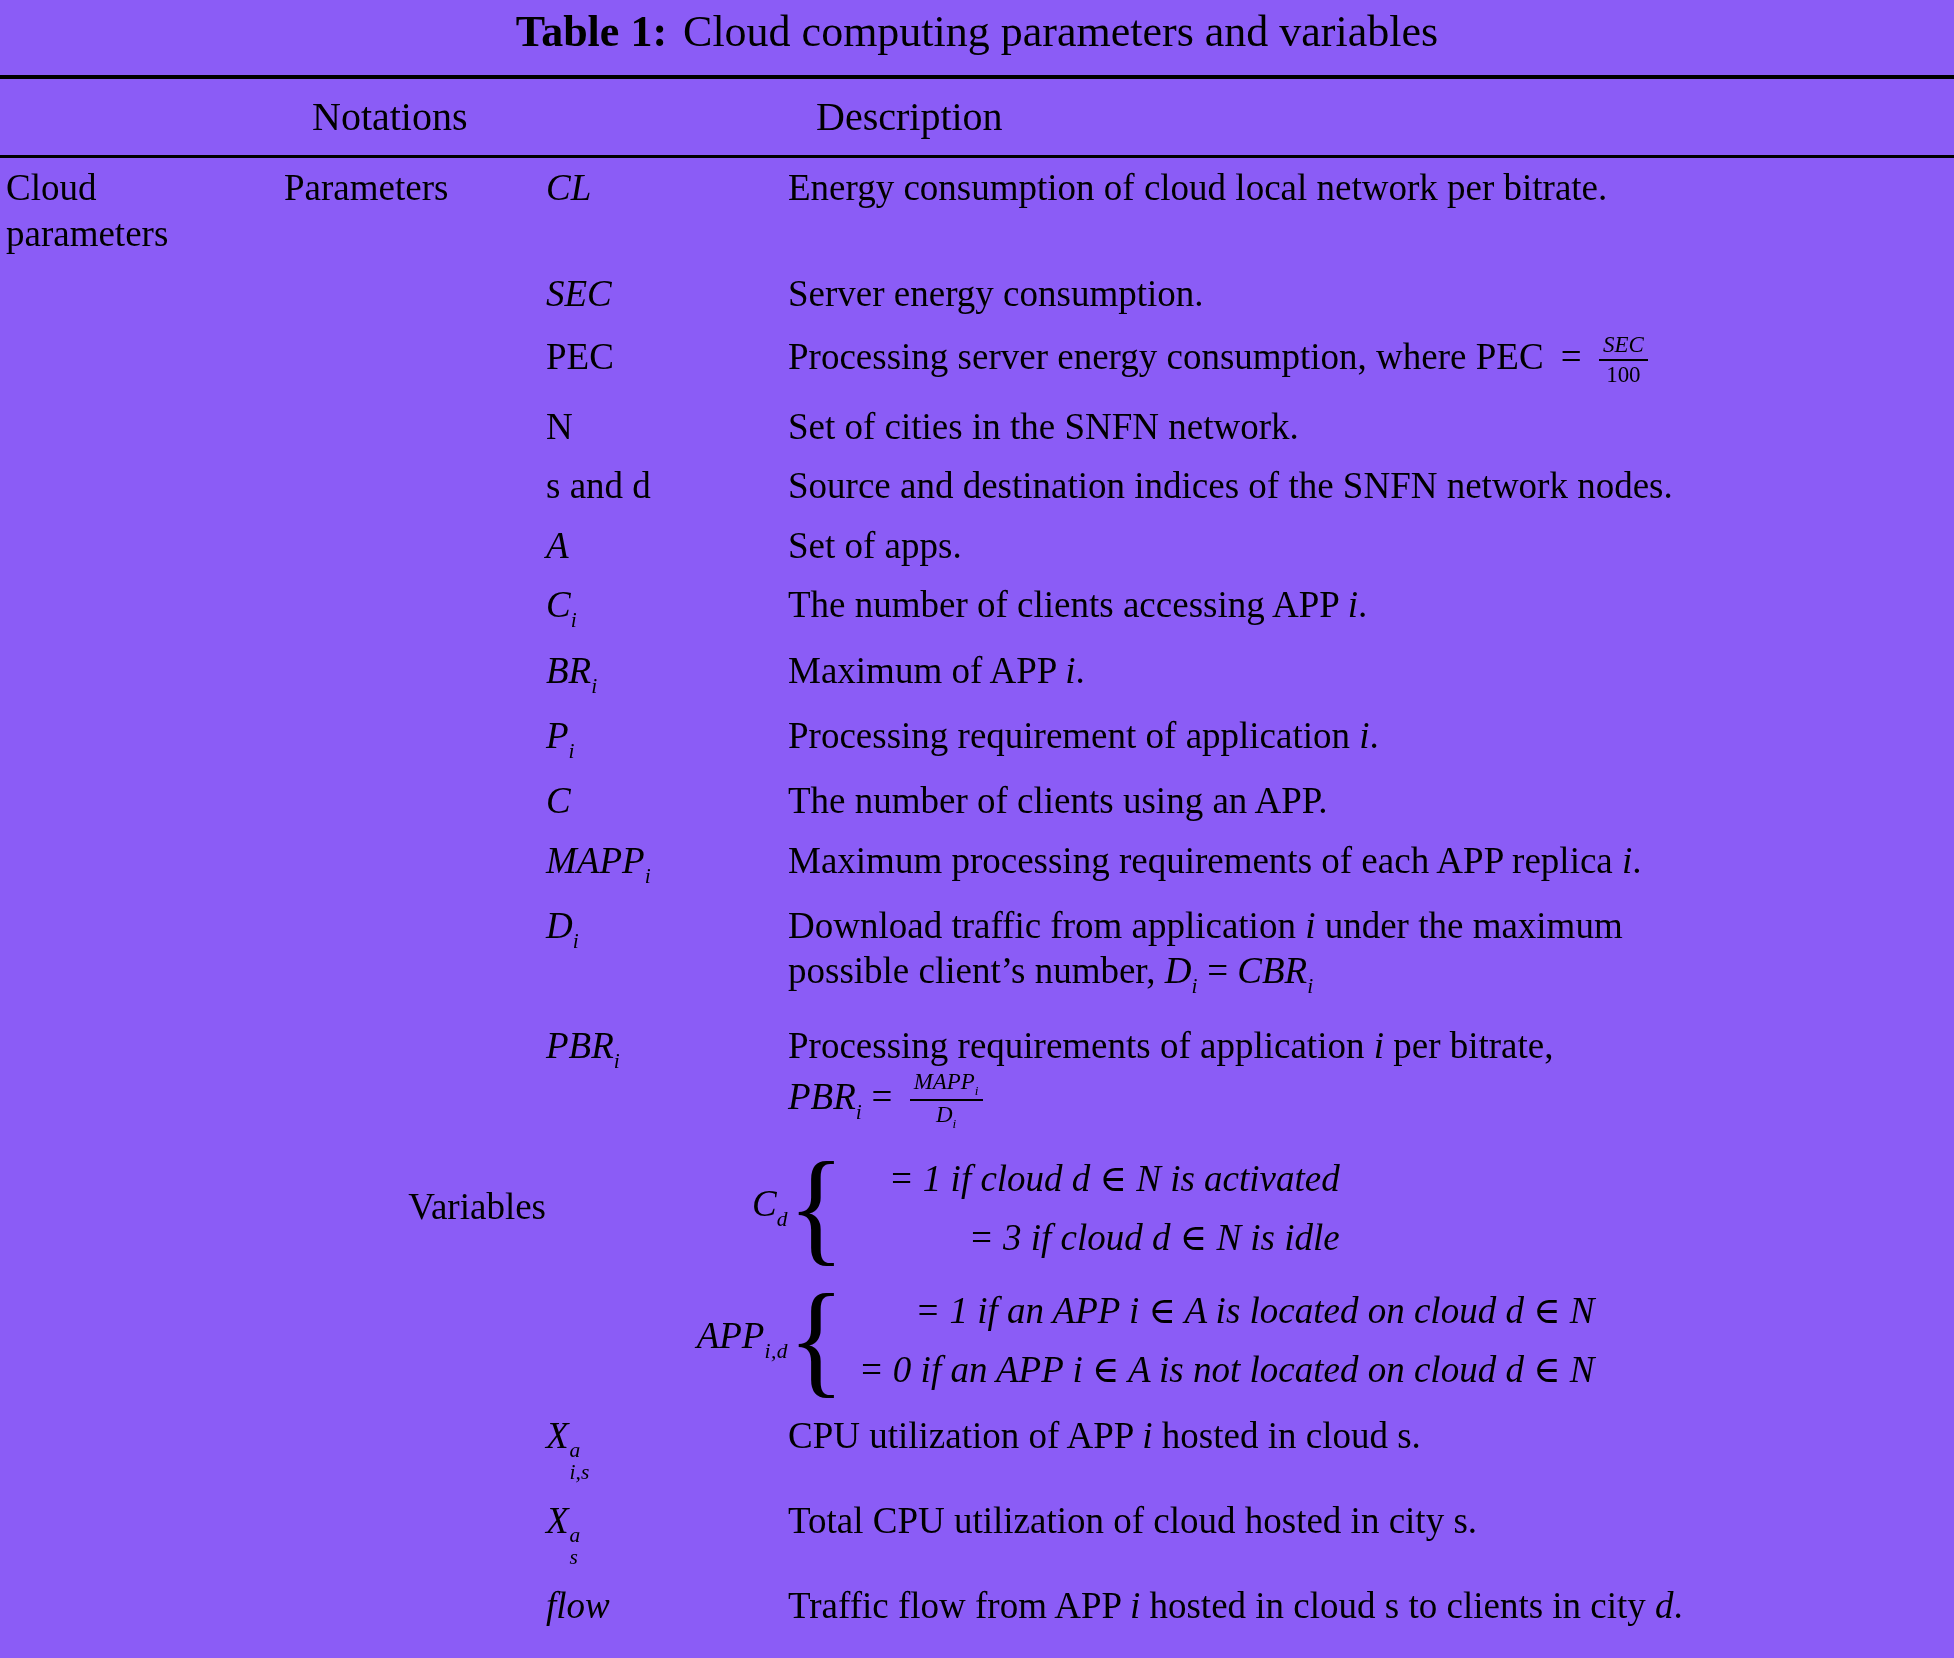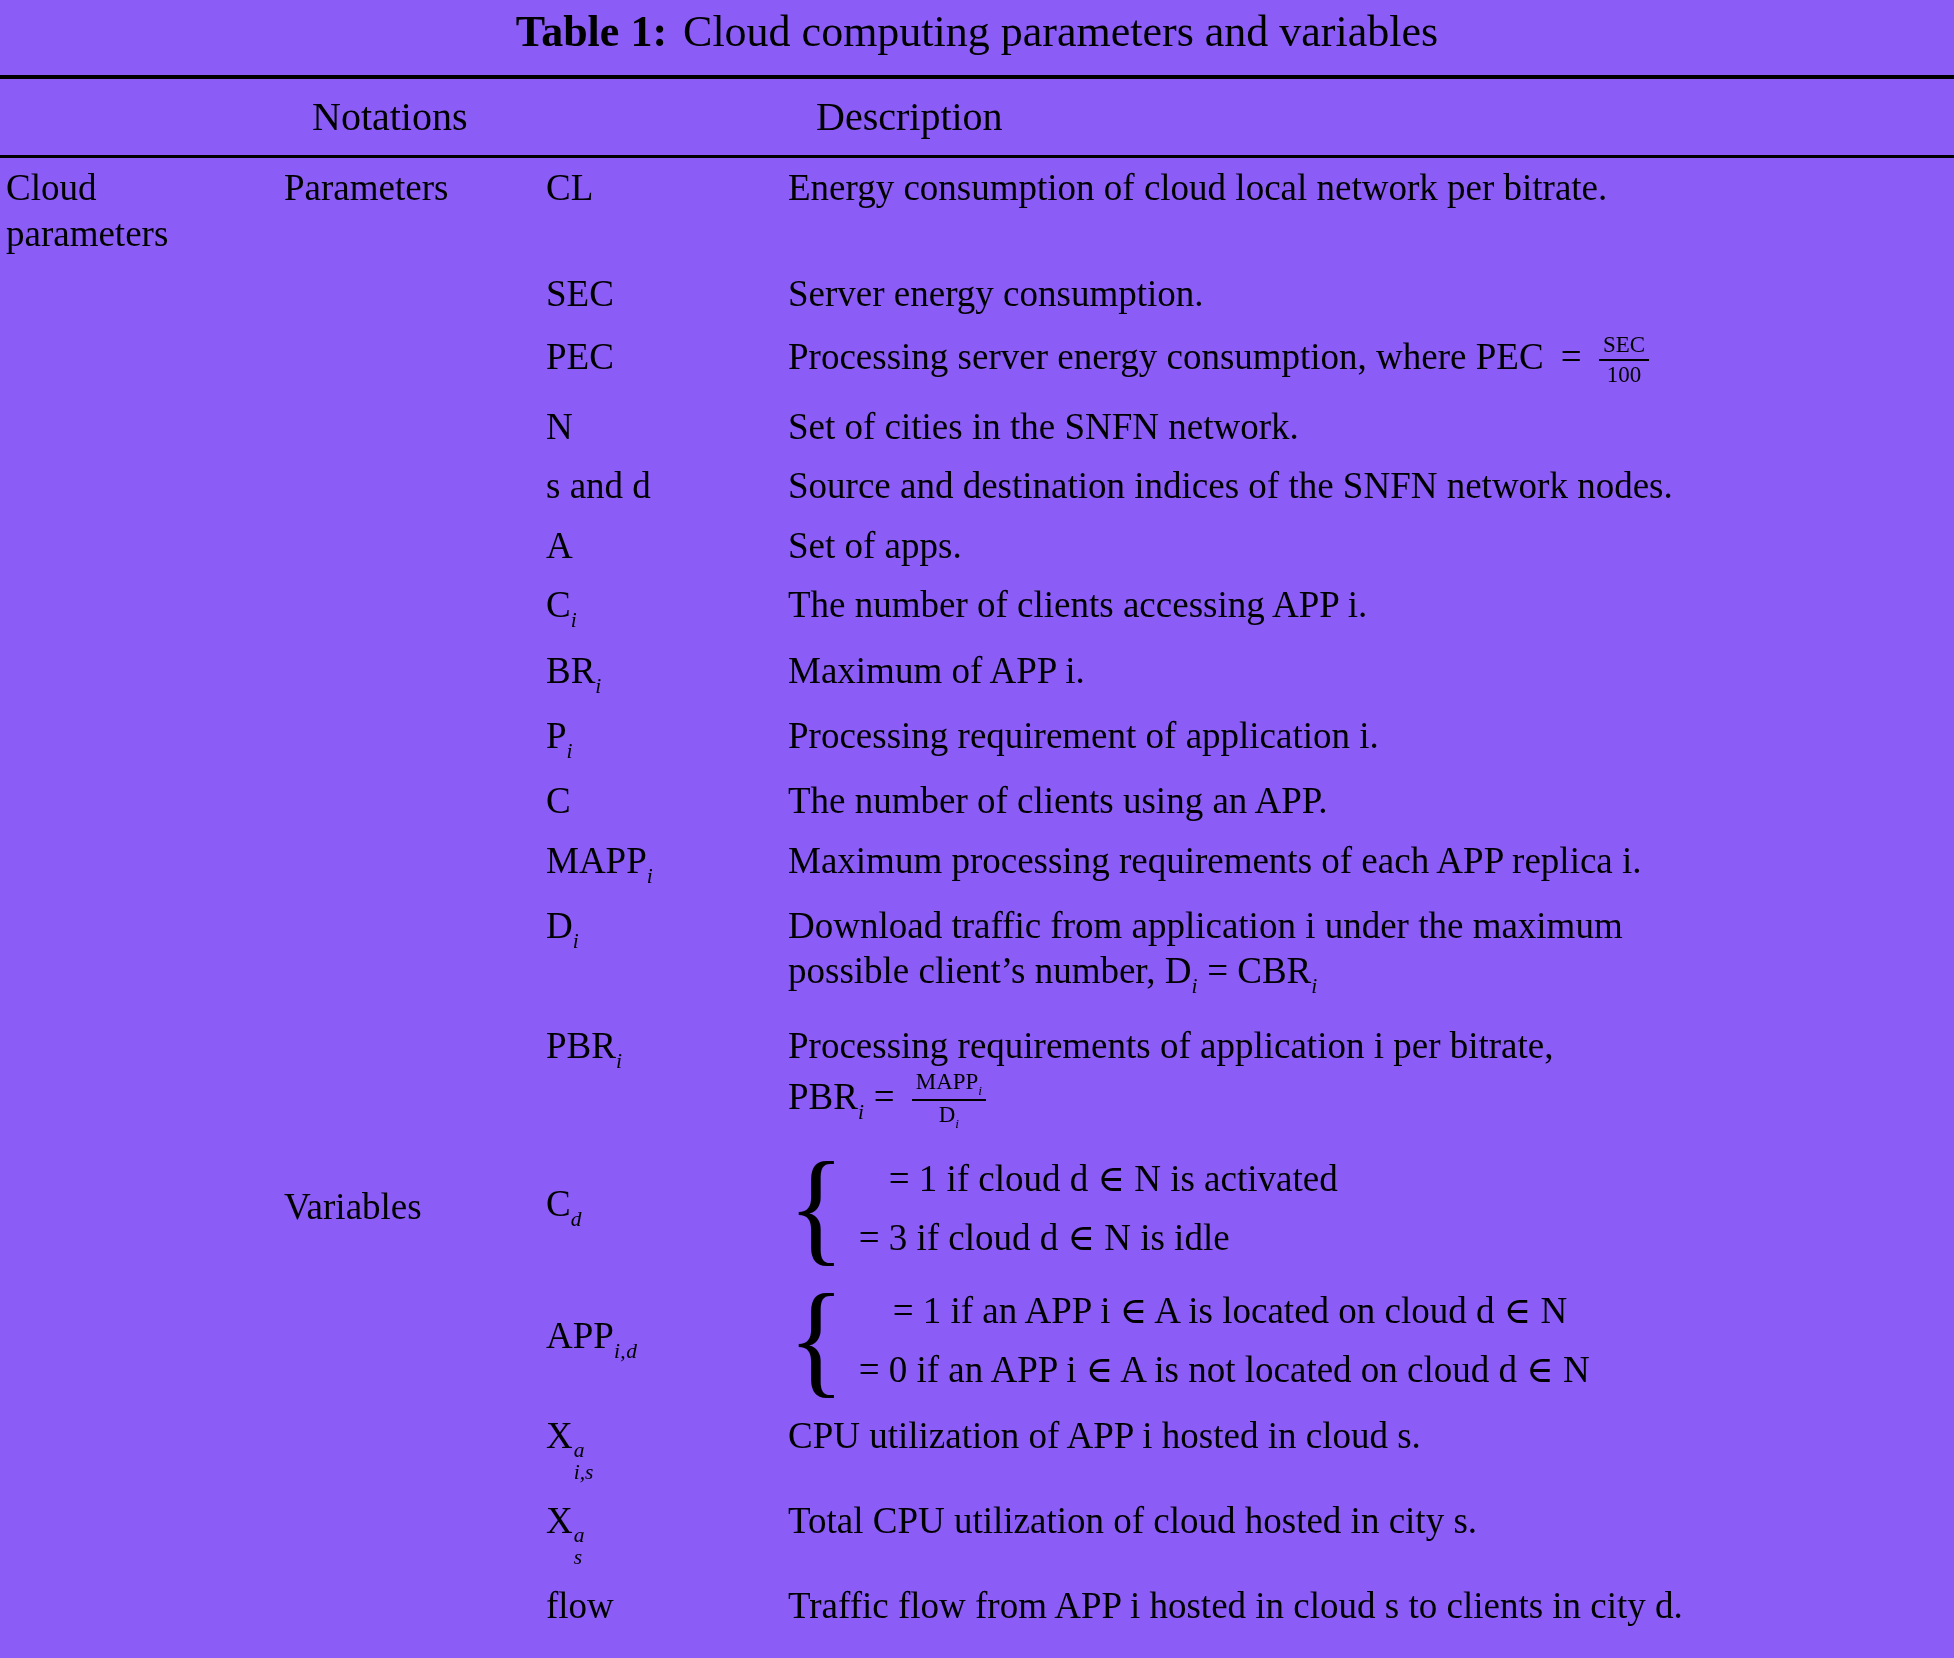--- a/index.html
+++ b/index.html
@@ -13,30 +13,30 @@
   .rule{background:#000;width:1954px;}
   .rule.top{height:4px;margin-top:16px;}
   .rule.mid{height:3px;}
   .hdr{display:grid;grid-template-columns:284px 504px 1fr;align-items:center;height:76px;font-size:40px;padding-left:28px;}
   .row{display:grid;grid-template-columns:284px 262px 242px 1fr;align-items:baseline;padding:7px 0;}
   .c1{padding-left:6px;line-height:1.25;}
   .c2{line-height:1.2;}
   .c3{line-height:1.2;}
   .c4{line-height:1.2;padding-right:16px;}
   .dline{line-height:45px;}
-  .it{}
+  .it{font-style:italic;}
   .sb{font-size:.58em;font-style:italic;vertical-align:-0.45em;letter-spacing:.5px;}
   .stack{display:inline-flex;flex-direction:column;align-items:flex-start;
          font-size:.58em;font-style:italic;line-height:1.05;vertical-align:-0.42em;margin-left:1px;}
   .stack span{display:block;}
   .sp{display:inline-block;}
   .frac{display:inline-block;text-align:center;font-size:.62em;line-height:1.25;vertical-align:middle;margin-left:8px;}
   .frac .num{display:block;border-bottom:2px solid #000;padding:0 4px;}
   .frac .den{display:block;padding:0 4px;}
-  .bracerow{align-items:center;}
+  .bracerow{align-items:center;text-align:right;}
   .bracerow .c1,.bracerow .c2,.bracerow .c3{align-self:center;}
   .piecewise{display:flex;align-items:center;}
   .brace{font-size:118px;font-weight:100;line-height:.85;margin-right:14px;display:inline-block;transform:scaleY(1.08);}
   .plines .dline{padding:7px 0;}
 </style>
 </head>
 <body>
 
 <div class="page">
   <div class="title">

